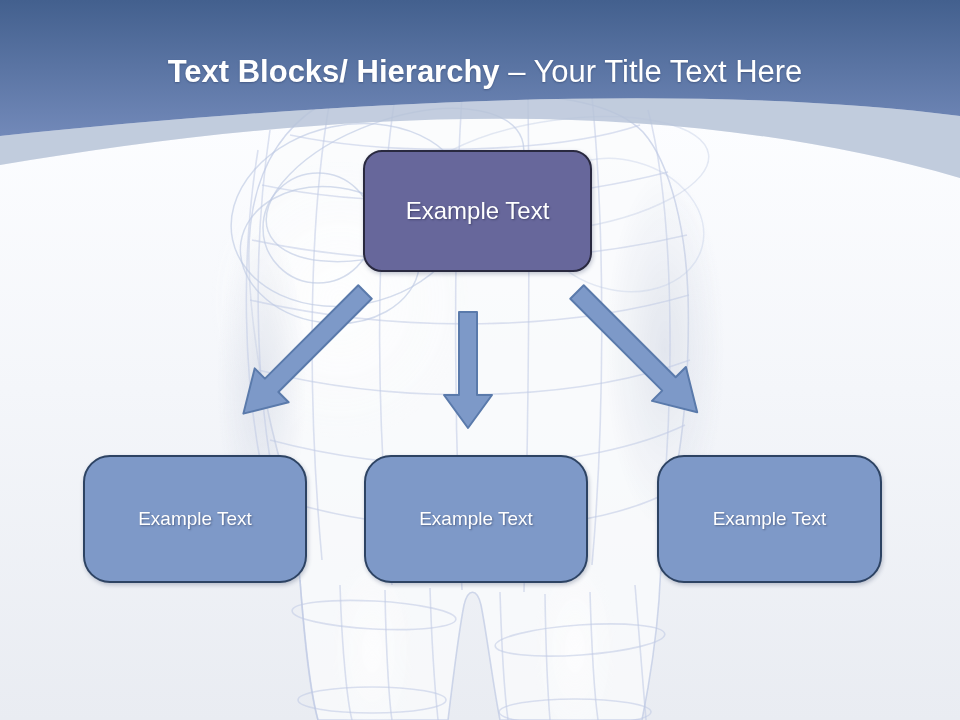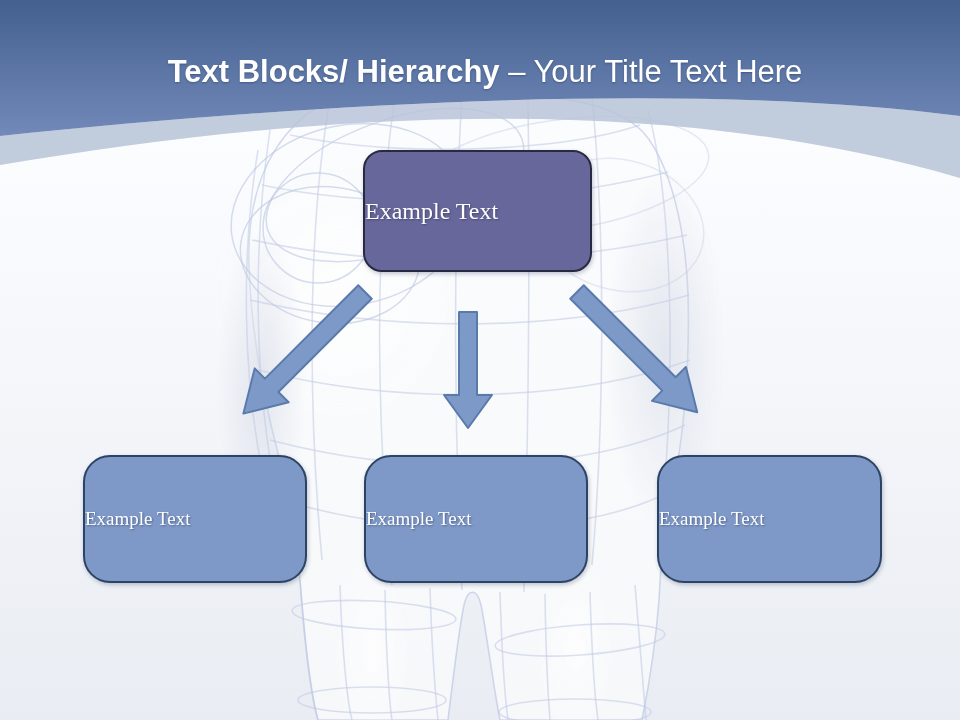--- a/index.html
+++ b/index.html
@@ -12,25 +12,24 @@
   .title{
     position:absolute;left:0;top:52px;width:960px;
     text-align:center;padding-left:10px;box-sizing:border-box;
     color:var(--title-text,#ffffff);font-size:31px;line-height:40px;
     text-shadow:0 1px 2px rgba(20,35,70,.35);
     white-space:nowrap;
   }
   .title .t-bold{font-weight:bold;}
   .title .t-rest{font-weight:normal;}
   .box{
-    position:absolute;display:flex;align-items:center;justify-content:flex-start;
+    position:absolute;display:flex;align-items:center;justify-content:center;
     color:#ffffff;text-align:center;
     box-shadow:1px 2px 4px rgba(40,55,90,.28);
     text-shadow:1px 1px 2px rgba(20,25,50,.40);
-    font-family:Liberation Serif, serif;
   }
   .root-box{
     left:363px;top:150px;width:225px;height:118px;
     background:var(--root-box-fill,#67679b);
     border:2.5px solid var(--root-box-border,#29293f);
     border-radius:19px;font-size:24px;
   }
   .child-box{
     top:455px;width:220px;height:124px;
     background:var(--child-box-fill,#7e99c8);

